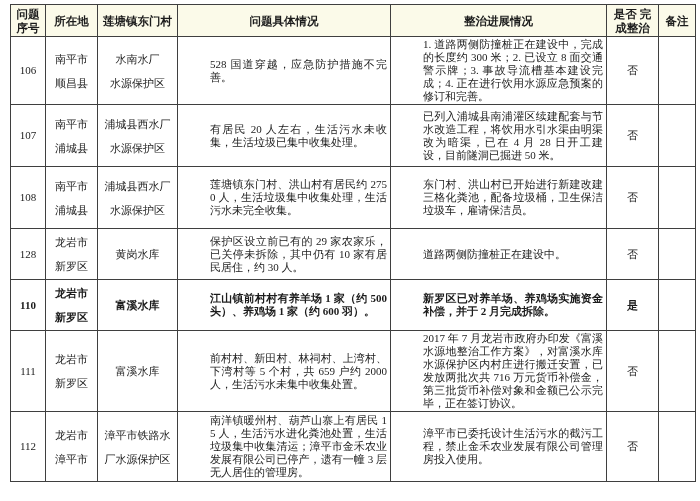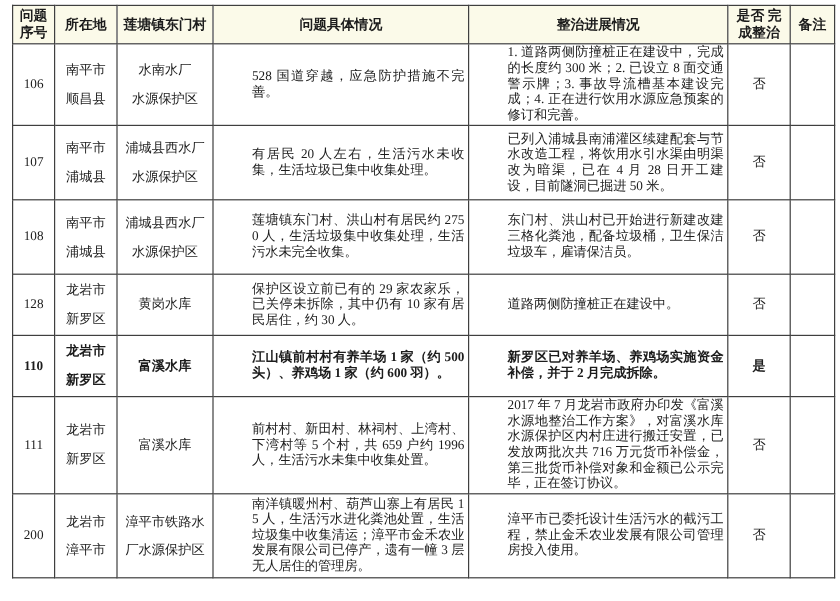--- a/index.html
+++ b/index.html
@@ -135,27 +135,27 @@
       <td class="para">江山镇前村村有养羊场 1 家（约 500 头）、养鸡场 1 家（约 600 羽）。</td>
       <td class="para">新罗区已对养羊场、养鸡场实施资金补偿，并于 2 月完成拆除。</td>
       <td>是</td>
       <td></td>
     </tr>
     <tr>
       <td>111</td>
       <td class="pre">龙岩市
 新罗区</td>
       <td class="pre">富溪水库</td>
-      <td class="para">前村村、新田村、林祠村、上湾村、下湾村等 5 个村，共 659 户约 1996 人，生活污水未集中收集处置。</td>
+      <td class="para">前村村、新田村、林祠村、上湾村、下湾村等 5 个村，共 659 户约 2000 人，生活污水未集中收集处置。</td>
       <td class="para">2017 年 7 月龙岩市政府办印发《富溪水源地整治工作方案》，对富溪水库水源保护区内村庄进行搬迁安置，已发放两批次共 716 万元货币补偿金，第三批货币补偿对象和金额已公示完毕，正在签订协议。</td>
       <td>否</td>
       <td></td>
     </tr>
     <tr>
-      <td>200</td>
+      <td>112</td>
       <td class="pre">龙岩市
 漳平市</td>
       <td class="pre">漳平市铁路水
 厂水源保护区</td>
       <td class="para">南洋镇暖州村、葫芦山寨上有居民 15 人，生活污水进化粪池处置，生活垃圾集中收集清运；漳平市金禾农业发展有限公司已停产，遗有一幢 3 层无人居住的管理房。</td>
       <td class="para">漳平市已委托设计生活污水的截污工程，禁止金禾农业发展有限公司管理房投入使用。</td>
       <td>否</td>
       <td></td>
     </tr>
   </tbody>

